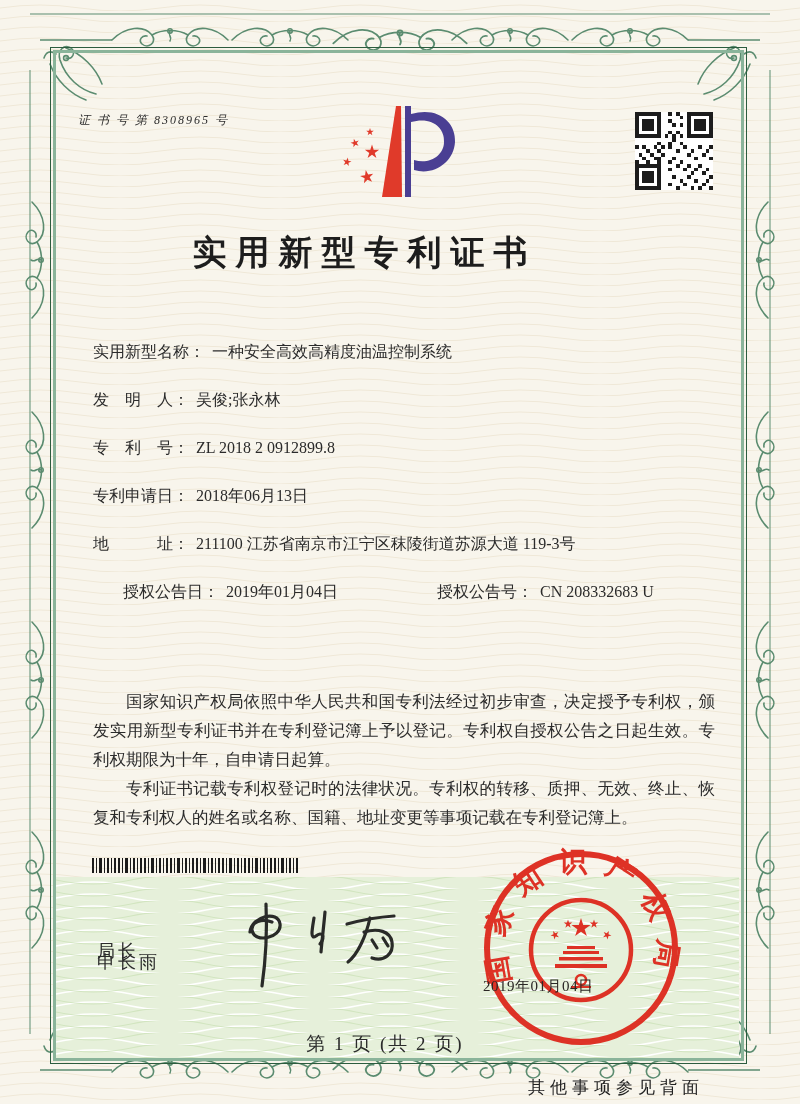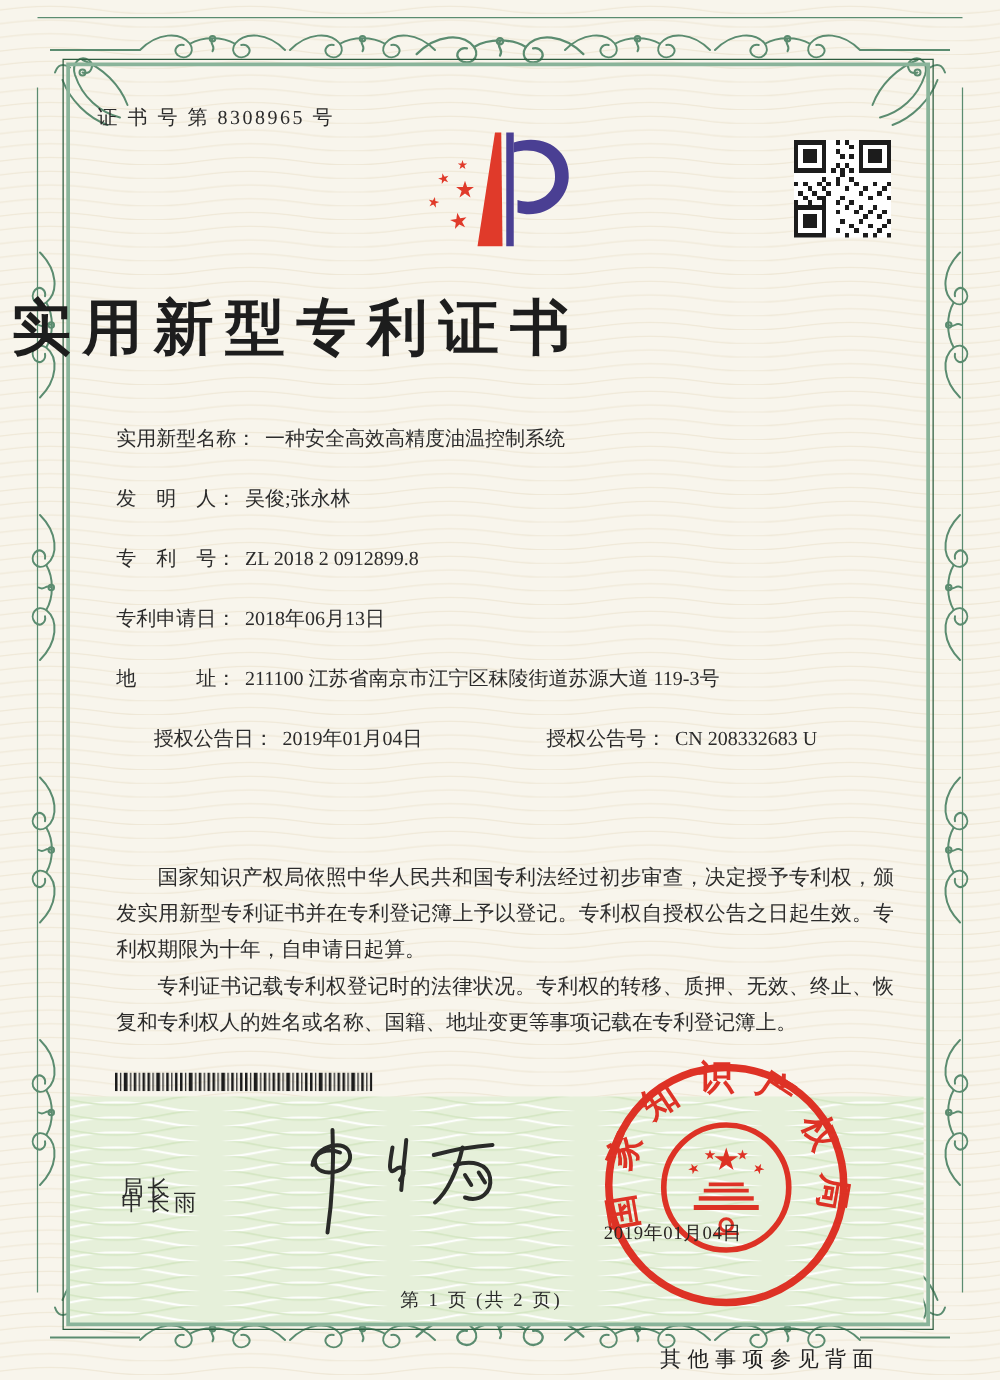--- a/index.html
+++ b/index.html
@@ -7,39 +7,39 @@
     width:800px;height:1104px;background:#f8f5ec;position:relative;overflow:hidden;
     font-family:"Liberation Serif","DejaVu Serif",serif;color:#2b2b2b;
   }
   .page{position:absolute;inset:0;width:800px;height:1104px;}
   svg{display:block;}
   .deco{position:absolute;left:0;top:0;z-index:0;}
   .band{position:absolute;left:56px;top:877px;width:683px;height:184px;z-index:1;}
   .frame{position:absolute;left:50px;top:47px;width:695px;height:1015px;border:1px solid #2c5c3e;z-index:2;pointer-events:none;}
   .frame-inner{position:absolute;inset:2px;border:3px solid #8ab49a;}
   .content{position:absolute;inset:0;z-index:3;}
-  .cert-no{position:absolute;left:78px;top:84px;font-size:16px;letter-spacing:2px;}
+  .cert-no{position:absolute;left:78px;top:112px;font-size:12px;letter-spacing:2px;font-style:italic;}
   .logo{position:absolute;left:330px;top:100px;width:130px;height:100px;}
   .qr{position:absolute;left:634px;top:112px;width:80px;height:78px;}
-  .title{position:absolute;left:0;top:230px;width:720px;text-align:left;
-         font-size:48px;font-weight:700;letter-spacing:9px;text-indent:9px;color:#1d1d1d;}
+  .title{position:absolute;left:0;top:230px;width:720px;text-align:center;
+         font-size:34px;font-weight:700;letter-spacing:9px;text-indent:9px;color:#1d1d1d;}
   .fields{position:absolute;left:93px;top:340px;width:650px;font-size:16px;}
   .frow{height:48px;line-height:24px;white-space:nowrap;}
   .fvalue{margin-left:7px;}
   .grant-row{position:relative;margin-left:30px;}
   .grant2{position:absolute;left:314px;top:0;}
   .paras{position:absolute;left:93px;top:687px;width:622px;font-size:16.5px;line-height:29px;text-align:justify;}
   .paras p{margin:0;text-indent:2em;}
   .barcode{position:absolute;left:92px;top:858px;width:206px;height:15px;z-index:3;}
   .signer-role{position:absolute;left:97px;top:939px;font-size:18px;letter-spacing:3px;z-index:3;}
   .signer-name{position:absolute;left:97px;top:950px;font-size:18px;letter-spacing:3px;z-index:3;}
   .signature{position:absolute;left:222px;top:898px;width:185px;height:92px;z-index:3;}
   .seal{position:absolute;left:479px;top:846px;width:204px;height:204px;z-index:4;opacity:.93;}
   .seal-date{position:absolute;left:483px;top:977px;width:160px;font-size:15px;letter-spacing:.5px;color:#2a2624;z-index:5;}
-  .page-no{position:absolute;left:0;top:1031px;width:770px;text-align:center;font-size:15px;letter-spacing:2px;z-index:3;}
+  .page-no{position:absolute;left:0;top:1031px;width:770px;text-align:center;font-size:19px;letter-spacing:2px;z-index:3;}
   .back-note{position:absolute;left:0;top:1076px;width:704px;text-align:right;font-size:17px;letter-spacing:5px;color:#222;z-index:3;}
 </style>
 </head>
 <body>
 
 <div class="page">
 
   <svg class="deco" width="800" height="1104" viewBox="0 0 800 1104">
     <defs>
       <path id="st" d="M0,-1 L0.2245,-0.309 L0.951,-0.309 L0.3633,0.118 L0.5878,0.809 L0,0.382 L-0.5878,0.809 L-0.3633,0.118 L-0.951,-0.309 L-0.2245,-0.309 Z"></path>

